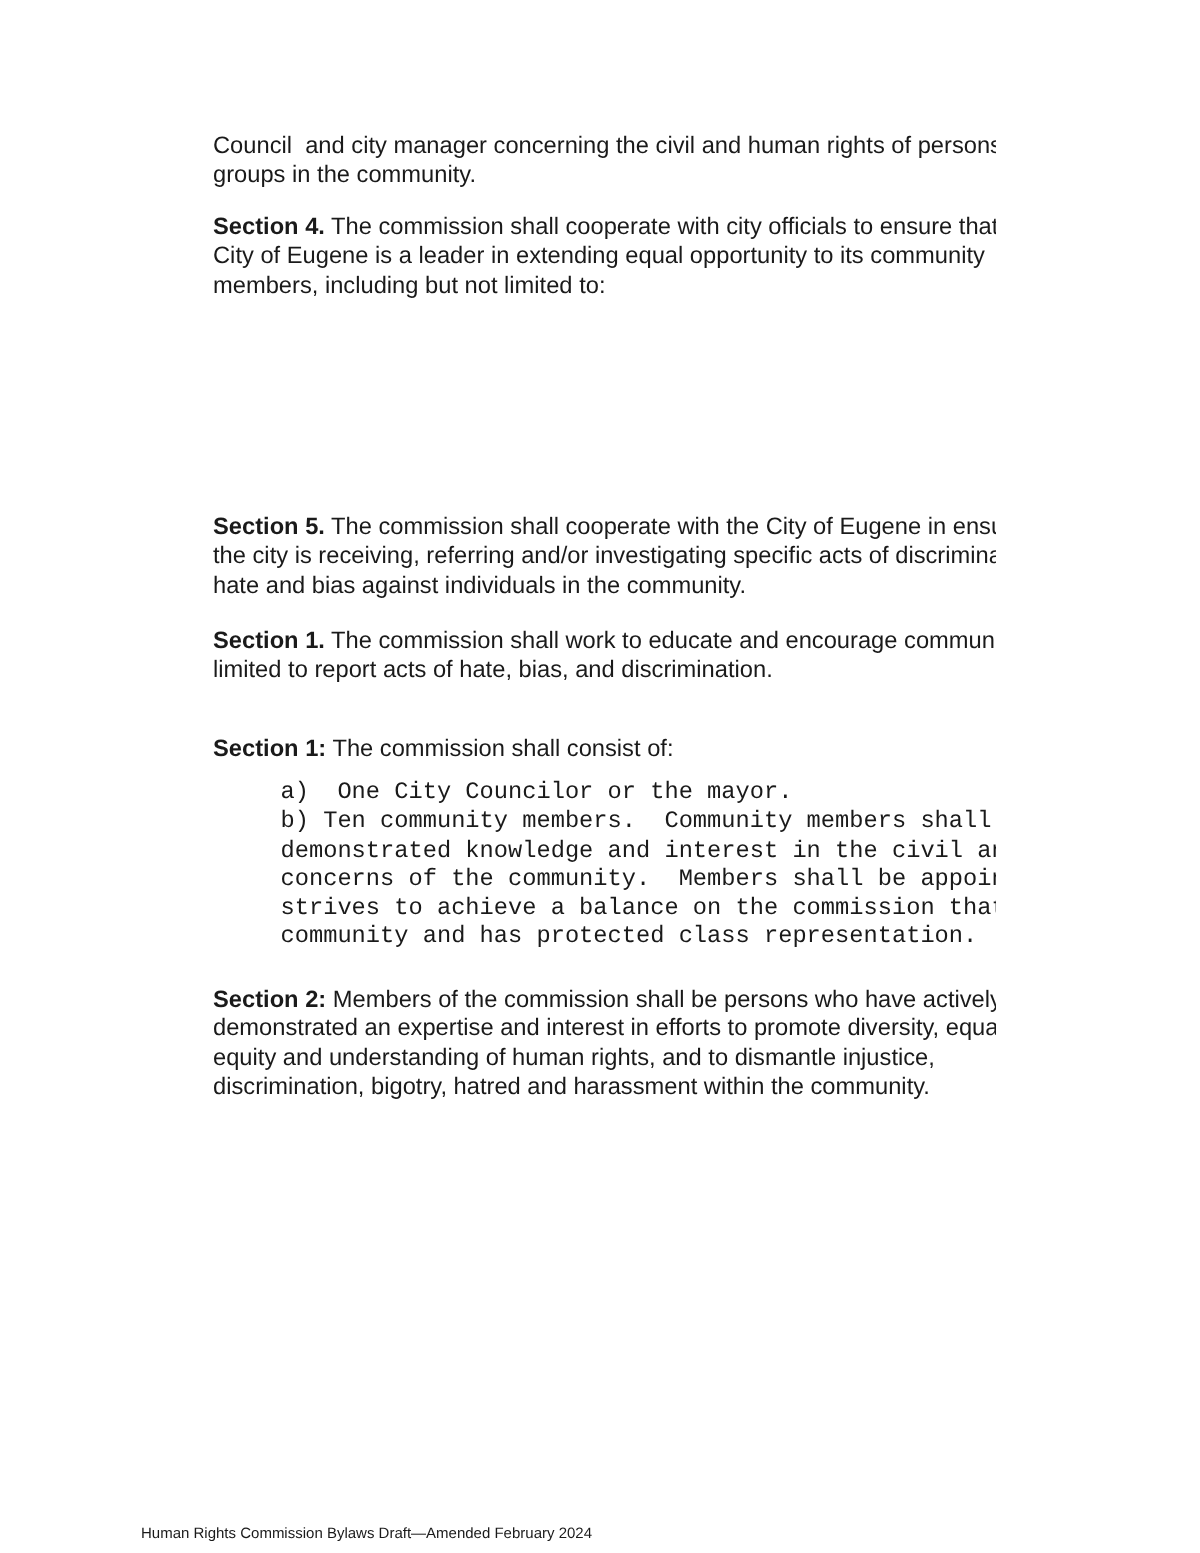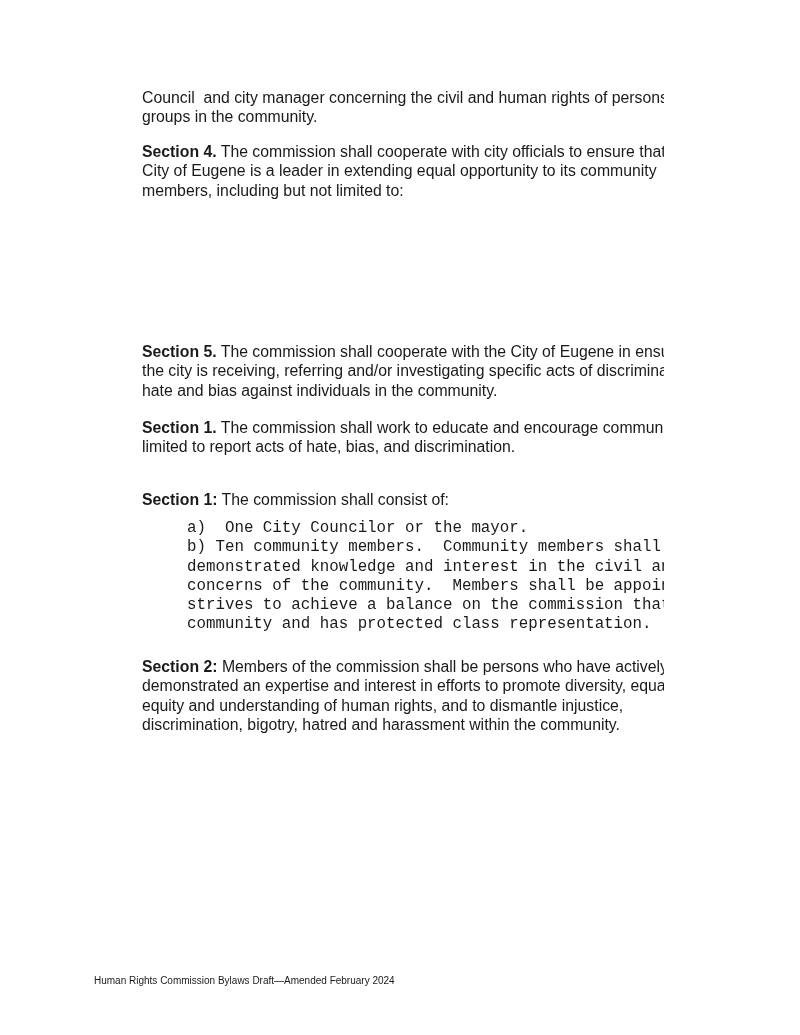--- a/index.html
+++ b/index.html
@@ -30,20 +30,21 @@
     font-weight: bold;
   }
   .article-heading {
     font-size: 18px;
     line-height: 21px;
     font-weight: bold;
   }
   .footer-text {
     font-size: 10px;
     line-height: 12px;
+    margin-top: 42px;
   }
 </style>
 </head>
 <body>
 
 <div class="page">
 
   <div class="block body-text" style="left:142px; top:88px;">Council  and city manager concerning the civil and human rights of persons and
 groups in the community.</div>
 

